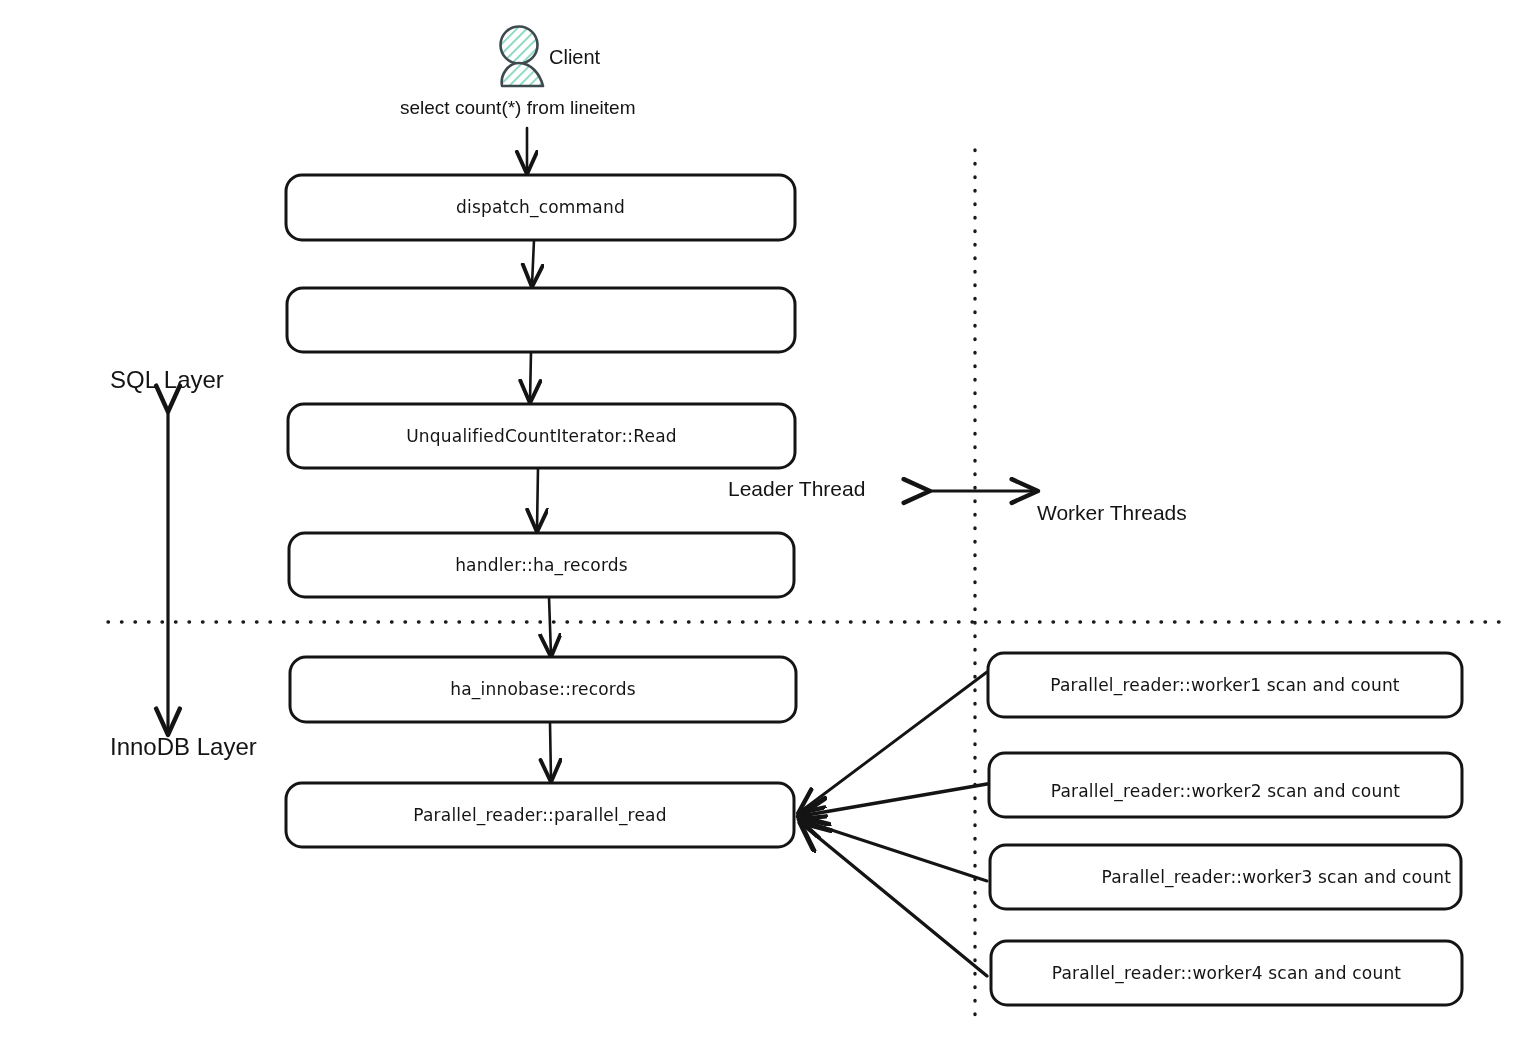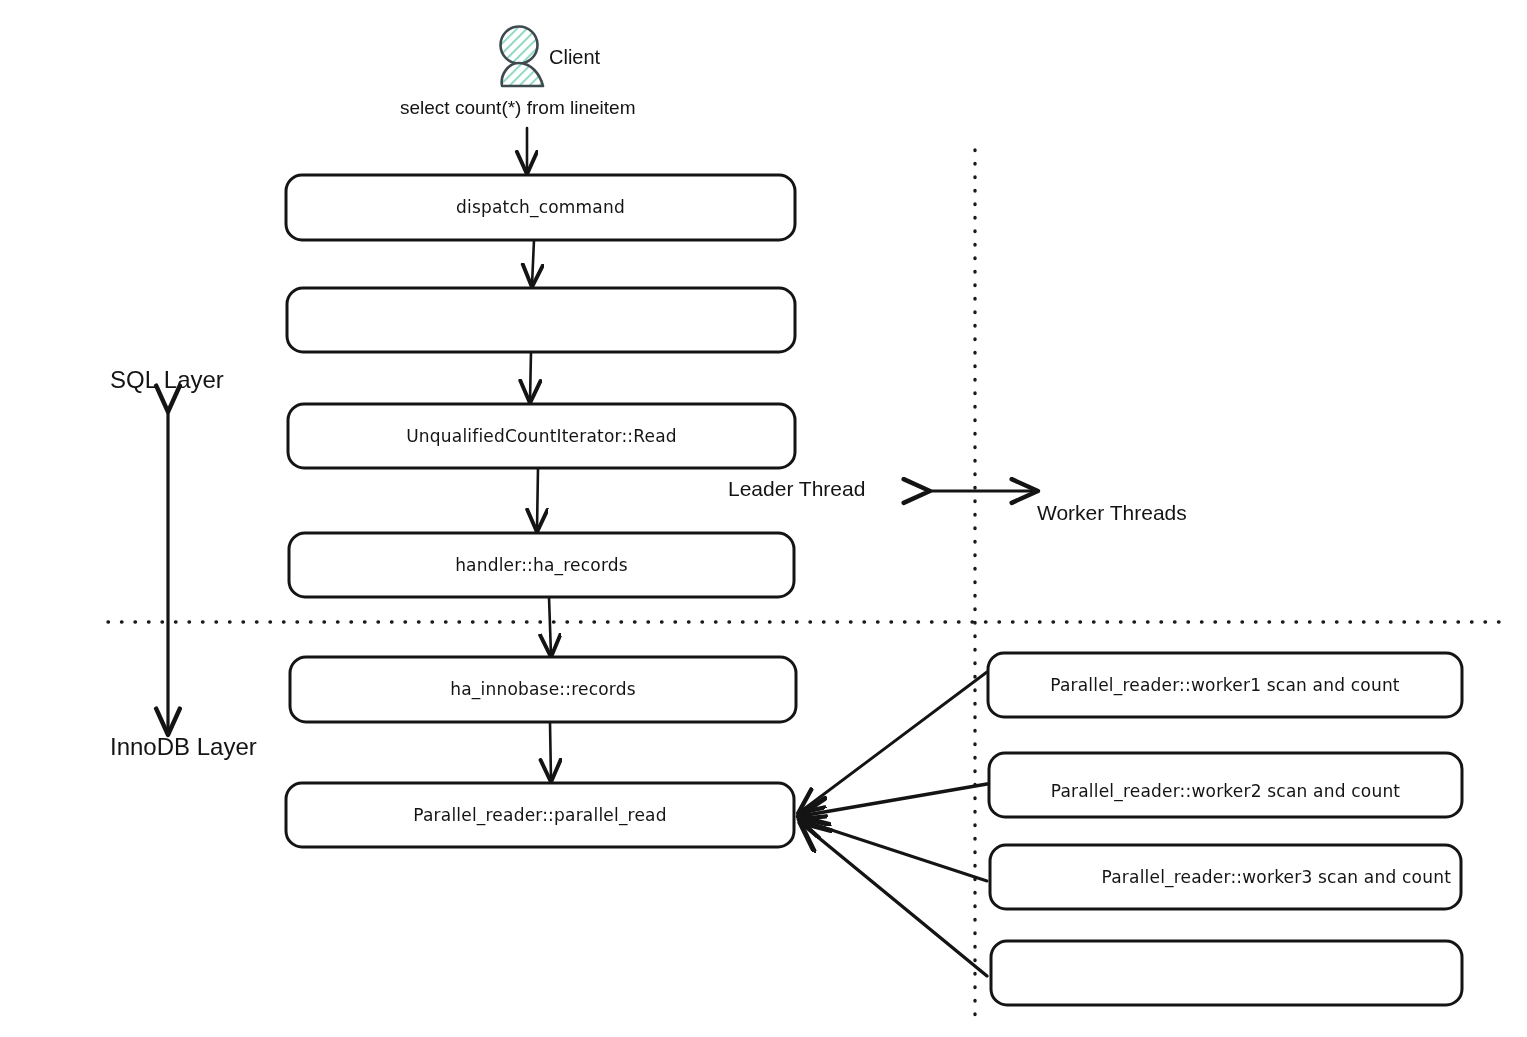--- a/index.html
+++ b/index.html
@@ -173,14 +173,17 @@
 
   <div class="node" style="left:988px; top:653px; width:474px; height:64px;">
     <span class="node-label">Parallel_reader::worker1 scan and count</span>
   </div>
   <div class="node" style="left:989px; top:753px; width:473px; height:76px;">
     <span class="node-label">Parallel_reader::worker2 scan and count</span>
   </div>
   <div class="node" style="left:990px; top:845px; width:471px; height:64px;justify-content:flex-end;">
     <span class="node-label">Parallel_reader::worker3 scan and count</span>
   </div>
+  <div class="node" style="left:991px; top:941px; width:471px; height:64px;">
+    <span class="node-label">Parallel_reader::worker4 scan and count</span>
+  </div>
 
 </div>
 
 </body></html>

